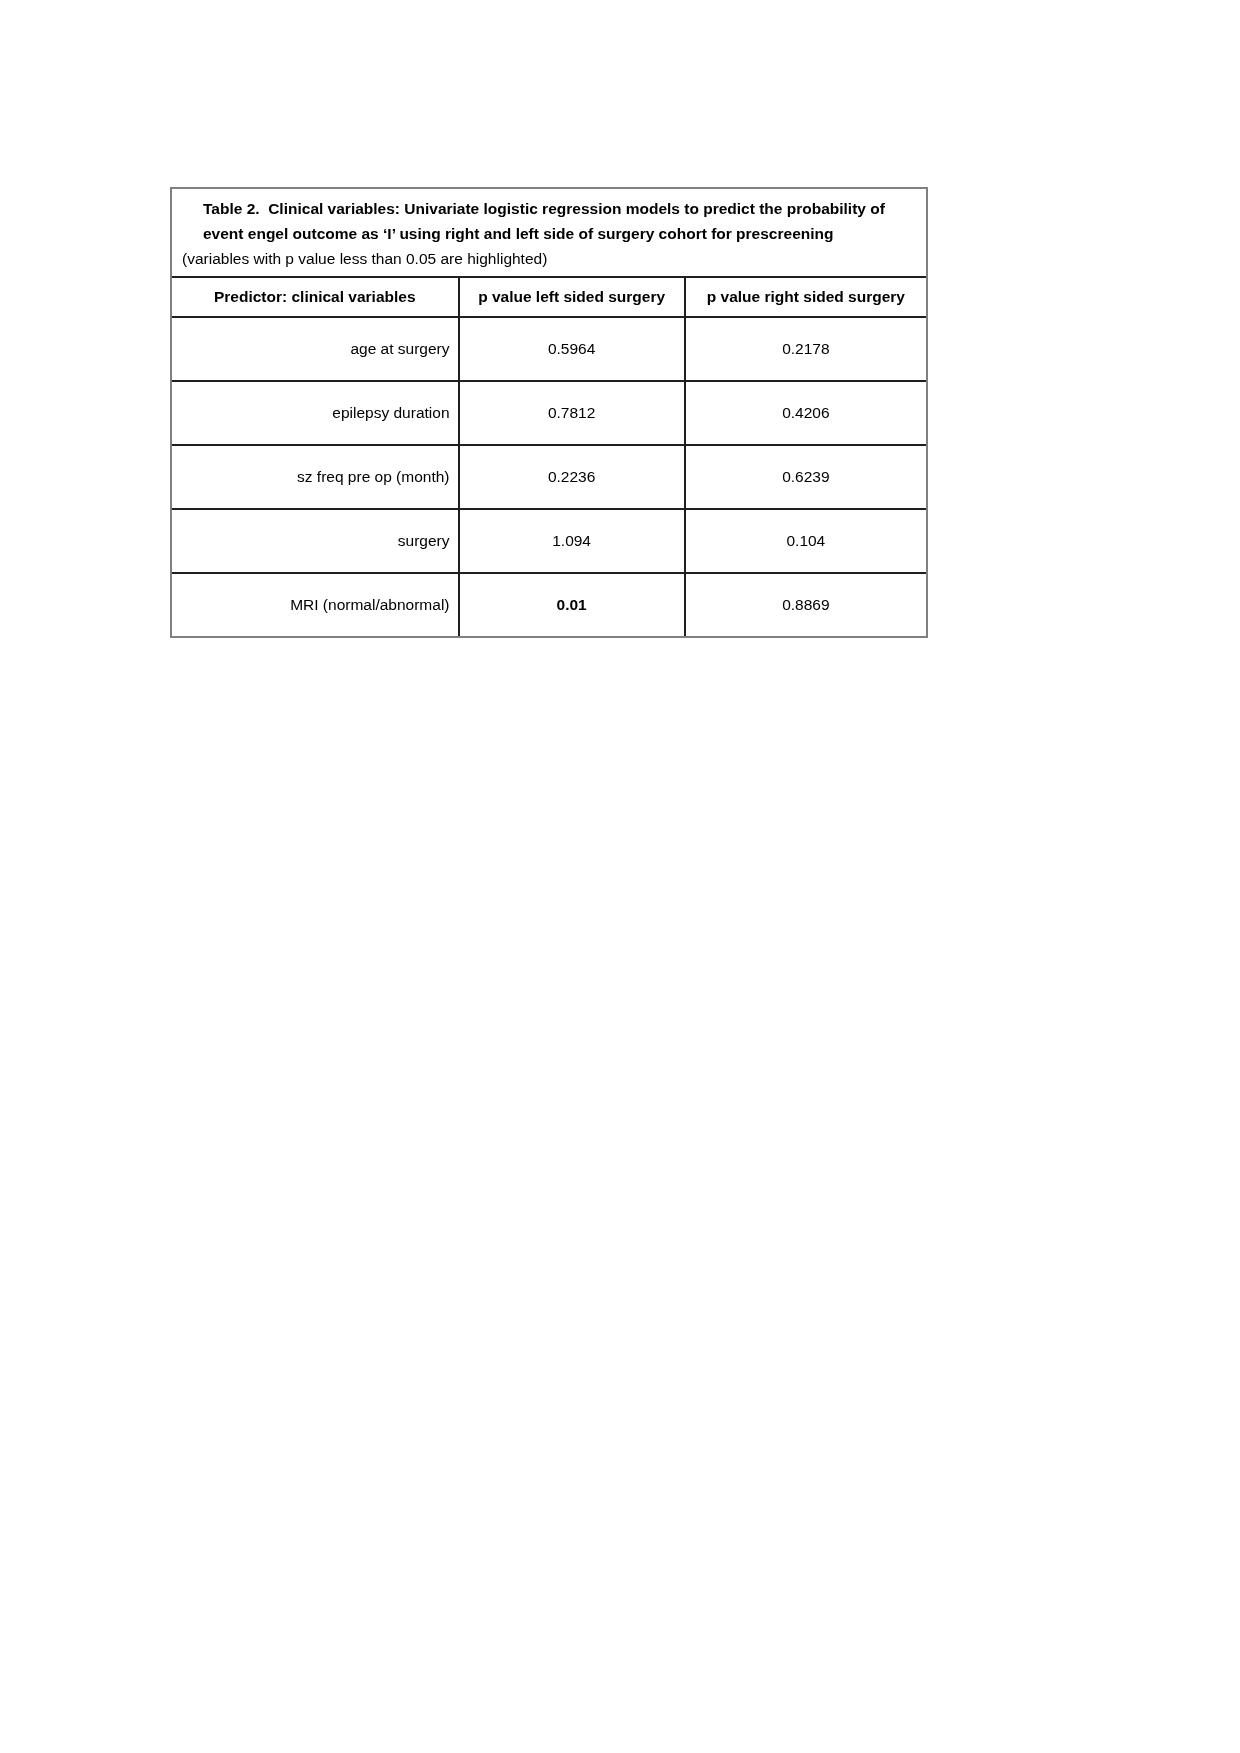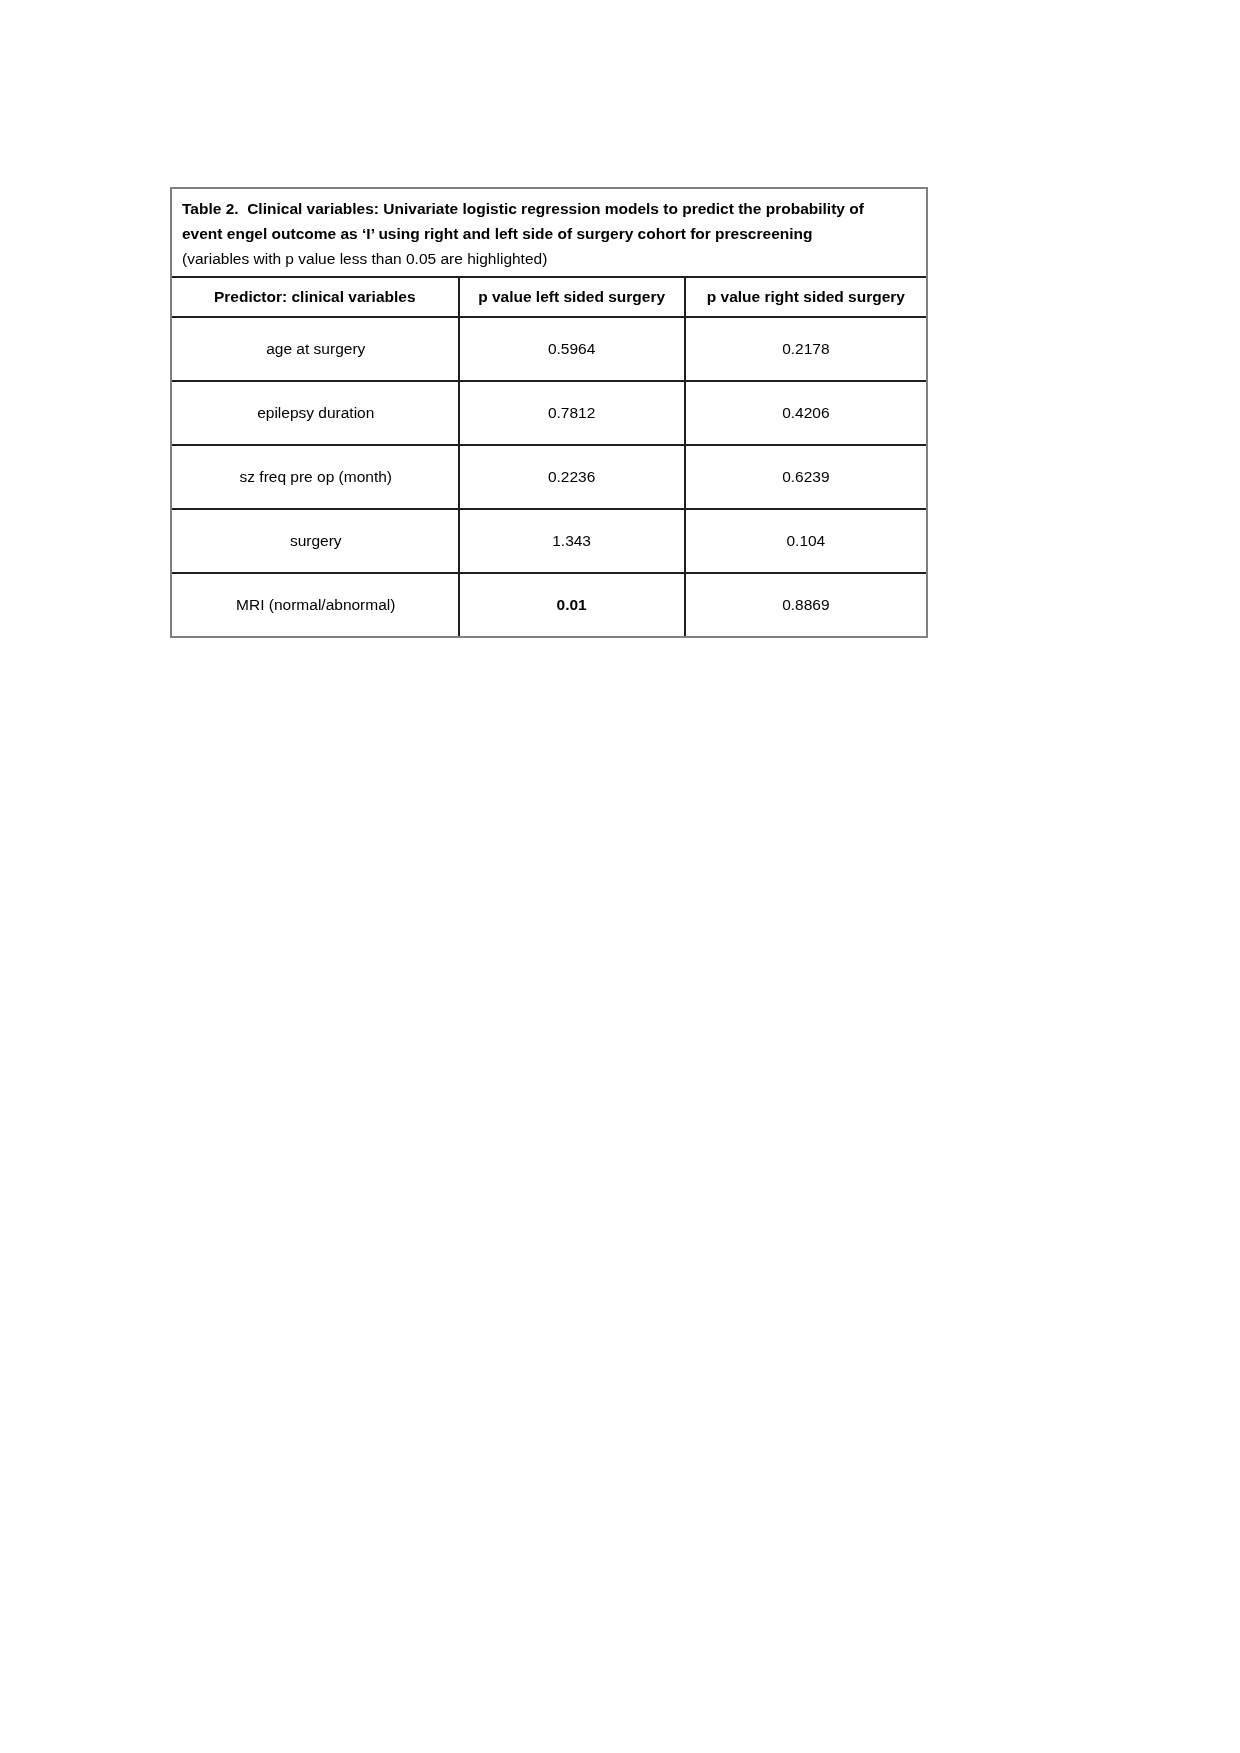--- a/index.html
+++ b/index.html
@@ -55,30 +55,30 @@
   }
   .title-line.bold { font-weight: bold; }
 
   th.col-header {
     font-weight: bold;
     text-align: center;
     padding: 10px 6px;
     height: 31px;
   }
   td.predictor-cell {
-    text-align: center;
+    text-align: right;
     padding: 6px 8px 6px 10px;
     height: 33px;
   }
   td.value-cell {
     text-align: center;
     padding: 22px 6px;
     height: 33px;
   }
-  .bold { font-weight: bold; }
+  .bold { font-weight: bold; margin-left: 21px; }
 </style>
 </head>
 <body>
 
 <div class="page">
   <div class="table-frame">
     <table class="data-table">
       <colgroup>
         <col style="width:38%">
         <col style="width:30%">
@@ -108,21 +108,21 @@
           <td class="value-cell">0.7812</td>
           <td class="value-cell">0.4206</td>
         </tr>
         <tr>
           <td class="predictor-cell">sz freq pre op (month)</td>
           <td class="value-cell">0.2236</td>
           <td class="value-cell">0.6239</td>
         </tr>
         <tr>
           <td class="predictor-cell">surgery</td>
-          <td class="value-cell">1.343</td>
+          <td class="value-cell">1.094</td>
           <td class="value-cell">0.104</td>
         </tr>
         <tr>
           <td class="predictor-cell">MRI (normal/abnormal)</td>
           <td class="value-cell bold">0.01</td>
           <td class="value-cell">0.8869</td>
         </tr>
       </tbody>
     </table>
   </div>

